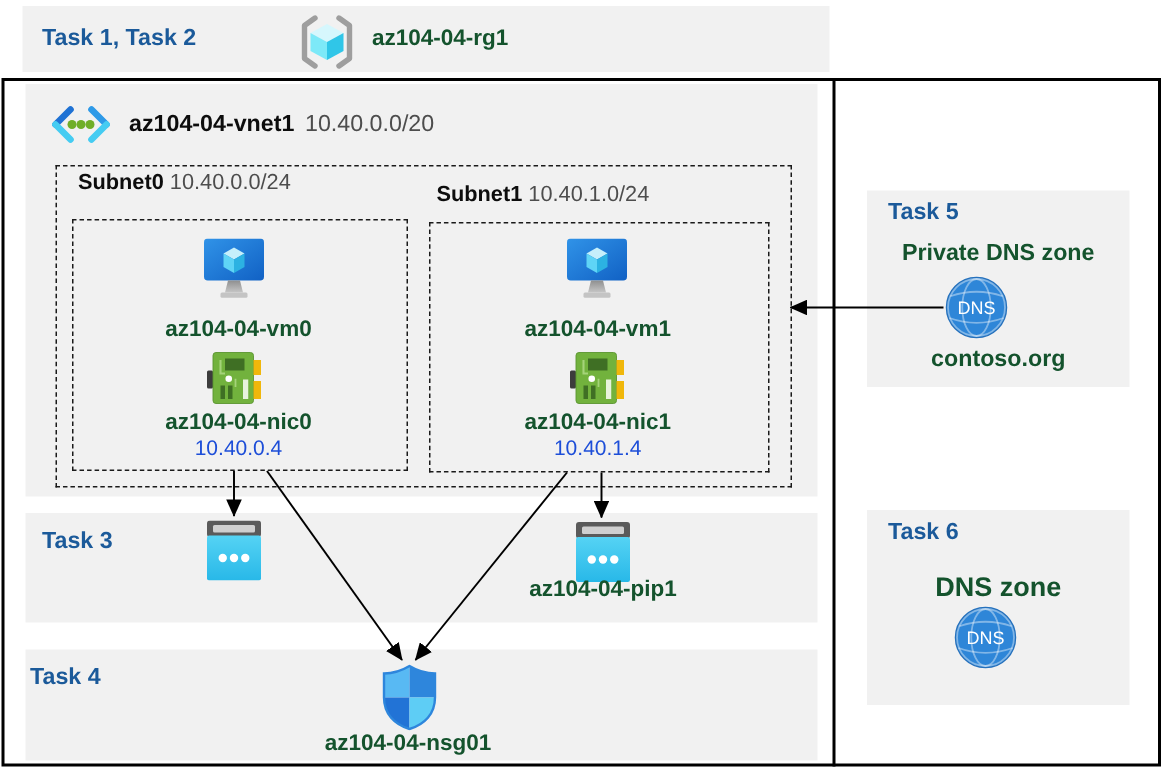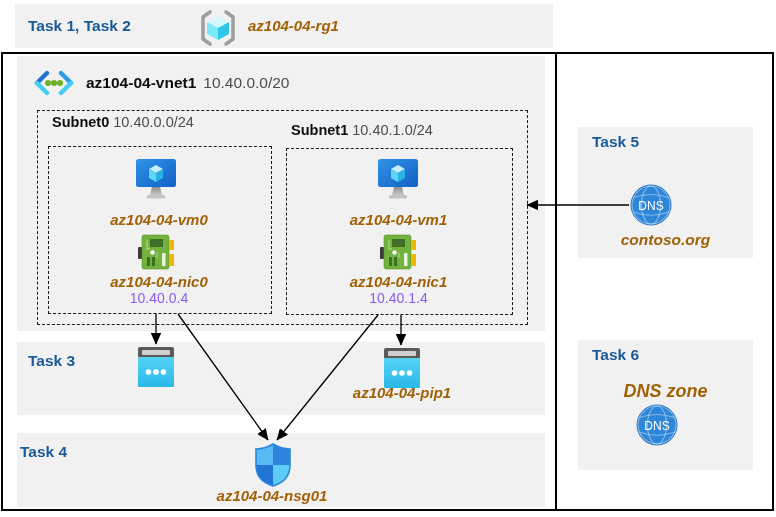--- a/index.html
+++ b/index.html
@@ -2,25 +2,25 @@
 <html><head>
 <meta charset="utf-8">
 <style>
   html,body{margin:0;padding:0;background:#fff;}
   #stage{position:relative;width:776px;height:517px;background:#fff;overflow:hidden;
          font-family:"Liberation Sans", sans-serif;}
   .panel{position:absolute;background:#f1f1f1;}
   .abs{position:absolute;}
   .dashedbox{position:absolute;border:1.5px dashed #1a1a1a;background:transparent;}
   .task-label{position:absolute;color:#1b5a9a;font-weight:700;font-size:15.5px;}
-  .res-label{position:absolute;color:#a16207;font-weight:700;font-size:15px;text-align:center;font-style:italic;}
+  .res-label{position:absolute;color:#14532d;font-weight:700;font-size:15px;text-align:center;}
   .sec-text{color:#4d4d4d;font-weight:400;}
   .subnet-label{position:absolute;font-size:14.5px;color:#0d0d0d;font-weight:700;white-space:nowrap;}
   .subnet-label .sec-text{font-size:14.5px;}
-  .ip-text{position:absolute;color:#8b5cf6;font-weight:400;font-size:14px;text-align:center;}
+  .ip-text{position:absolute;color:#1d4ed8;font-weight:400;font-size:14px;text-align:center;}
   .vnet-header{position:absolute;display:flex;align-items:center;gap:11px;}
   .vnet-header .name{font-size:15.5px;font-weight:700;color:#0d0d0d;white-space:nowrap;}
   .vnet-header .cidr{font-size:15.5px;margin-left:-4px;}
   .outer-frame{position:absolute;left:1px;top:52px;width:769px;height:455px;border:2px solid #000;}
   .divider{position:absolute;left:555px;top:52px;width:0;height:459px;border-left:2px solid #000;}
   svg{display:block;}
   #arrows{position:absolute;left:0;top:0;z-index:6;pointer-events:none;}
 </style>
 </head>
 <body>
@@ -195,20 +195,21 @@
         <rect x="0" y="22" width="19" height="22" fill="#2273d6"></rect>
         <rect x="19" y="22" width="19" height="22" fill="#5ecdf5"></rect>
       </g>
       <path d="M19,1 C14,4 7,6 2,6 L2,22 C2,33 9,40 19,43 C29,40 36,33 36,22 L36,6 C31,6 24,4 19,1 Z" fill="none" stroke="#2e86dc" stroke-width="1.6"></path>
     </svg>
   </div>
   <div class="res-label" style="left:202px;top:487px;width:140px;">az104-04-nsg01</div>
 
   <div class="panel" style="left:578px;top:127px;width:175px;height:131px;"></div>
   <span class="task-label" style="left:592px;top:133px;">Task 5</span>
+  <div class="res-label" style="left:578px;top:160px;width:175px;font-size:15.5px;">Private DNS zone</div>
   <div class="abs" style="left:630px;top:184px;">
     <svg width="42" height="42" viewBox="0 0 42 42">
       <circle cx="21" cy="21" r="20" fill="#2e86d8" stroke="#2571bd" stroke-width="1"></circle>
       <circle cx="21" cy="21" r="19" fill="none" stroke="#ffffff" stroke-opacity="0.4" stroke-width="1.2"></circle>
       <ellipse cx="21" cy="21" rx="9.5" ry="19" fill="none" stroke="#ffffff" stroke-opacity="0.4" stroke-width="1.2"></ellipse>
       <path d="M3.5,13.5 Q21,7.5 38.5,13.5" fill="none" stroke="#ffffff" stroke-opacity="0.4" stroke-width="1.2"></path>
       <path d="M3,28 Q21,34.5 39,28" fill="none" stroke="#ffffff" stroke-opacity="0.4" stroke-width="1.2"></path>
       <text x="21" y="25.5" text-anchor="middle" font-family="Liberation Sans, sans-serif" font-size="12" fill="#ffffff">DNS</text>
     </svg>
   </div>

